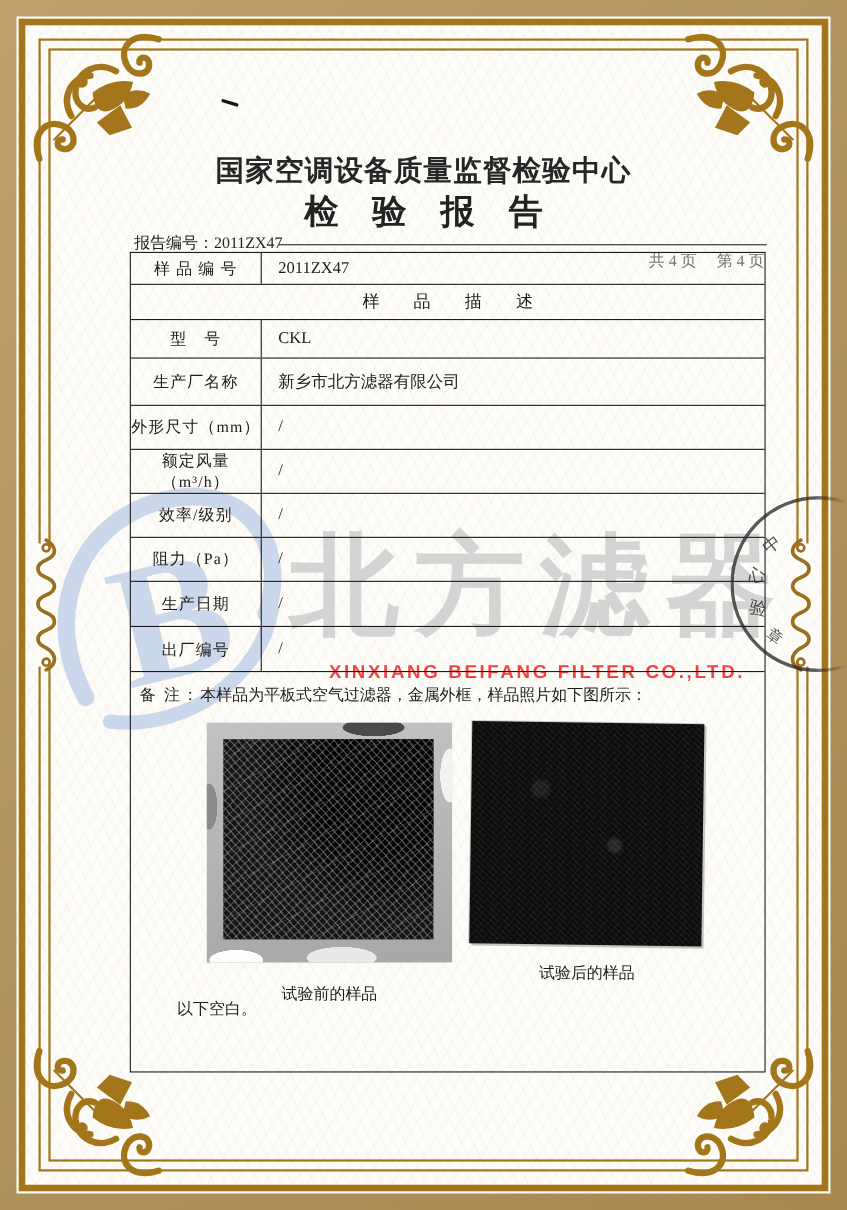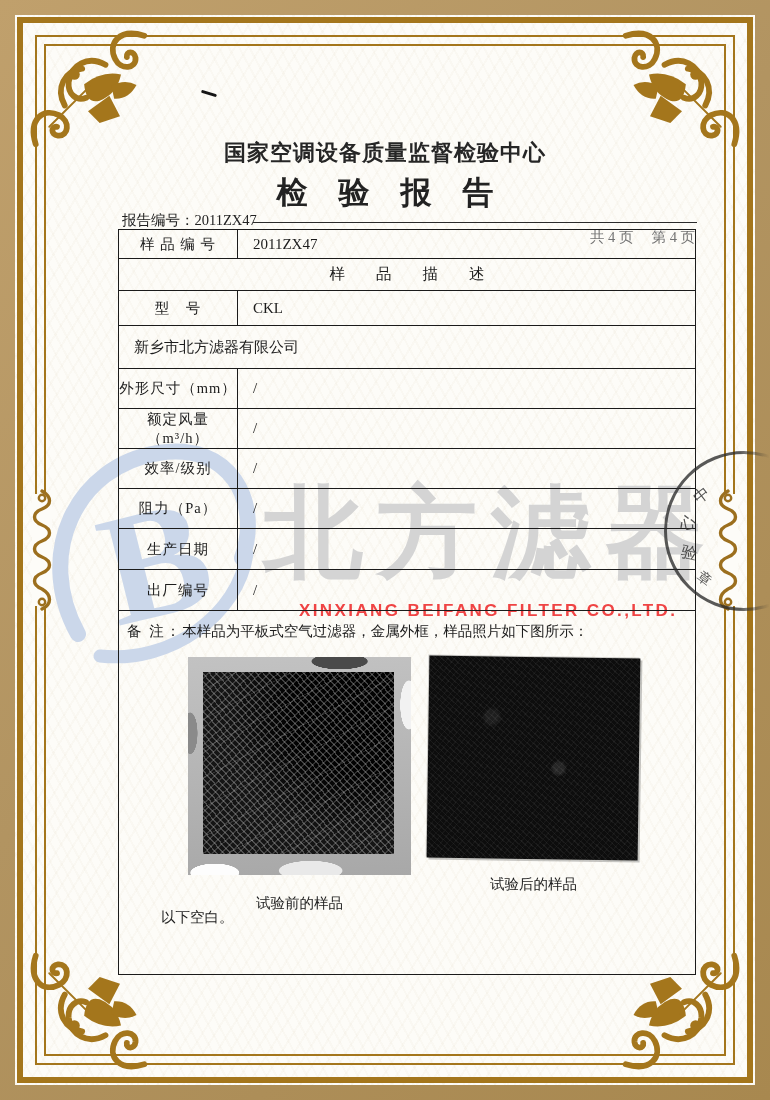--- a/index.html
+++ b/index.html
@@ -30,21 +30,21 @@
   .wm-logo{position:absolute;left:48px;top:422px;width:220px;height:255px;z-index:1;}
   .wm-cn{position:absolute;left:263px;top:482px;z-index:1;
     font-family:Liberation Sans, sans-serif;font-weight:bold;
     font-size:100px;line-height:1;color:#d4d4d4;letter-spacing:14px;white-space:nowrap;}
   .wm-en{position:absolute;left:299px;top:601px;z-index:1;
     font-family:"Liberation Sans","DejaVu Sans",sans-serif;font-weight:bold;
     font-size:17px;color:#ef4444;letter-spacing:2.4px;white-space:nowrap;}
   
   .center-name{position:absolute;left:60px;right:60px;top:138px;text-align:center;z-index:2;
     font-family:"Liberation Sans","DejaVu Sans",sans-serif;
-    font-size:22px;font-weight:bold;color:#262626;letter-spacing:1px;}
+    font-size:26px;font-weight:bold;color:#262626;letter-spacing:1px;}
   .report-title{position:absolute;left:60px;right:60px;top:172px;text-align:center;z-index:2;
     font-family:"Liberation Sans","DejaVu Sans",sans-serif;
     font-size:31px;font-weight:bold;color:#222;}
   .report-no-line{position:absolute;left:122px;top:211px;z-index:2;font-size:14.5px;color:#222;}
   .pagination{position:absolute;right:75px;top:209px;z-index:2;font-size:14.5px;color:#737373;margin-top:19px;}
   .header-rule{position:absolute;left:253px;top:222px;width:444px;border-top:1.6px solid #2a2a2a;z-index:2;}
   .stray-mark{position:absolute;left:201px;top:92px;width:16px;height:3px;background:#151515;
     transform:rotate(17deg);border-radius:2px;z-index:2;}
   
   .doc-table{position:absolute;left:118px;top:229px;width:578px;height:746px;z-index:2;
@@ -178,20 +178,21 @@
   <div class="r h-sample">
     <div class="lab">样 品 编 号</div>
     <div class="val">2011ZX47</div>
   </div>
   <div class="section-row h-section">样　　品　　描　　述</div>
   <div class="r h-model">
     <div class="lab">型　号</div>
     <div class="val">CKL</div>
   </div>
   <div class="r h-maker">
+    <div class="lab">生产厂名称</div>
     <div class="val">新乡市北方滤器有限公司</div>
   </div>
   <div class="r h-std">
     <div class="lab">外形尺寸（mm）</div>
     <div class="val">/</div>
   </div>
   <div class="r h-std">
     <div class="lab">额定风量（m³/h）</div>
     <div class="val">/</div>
   </div>

